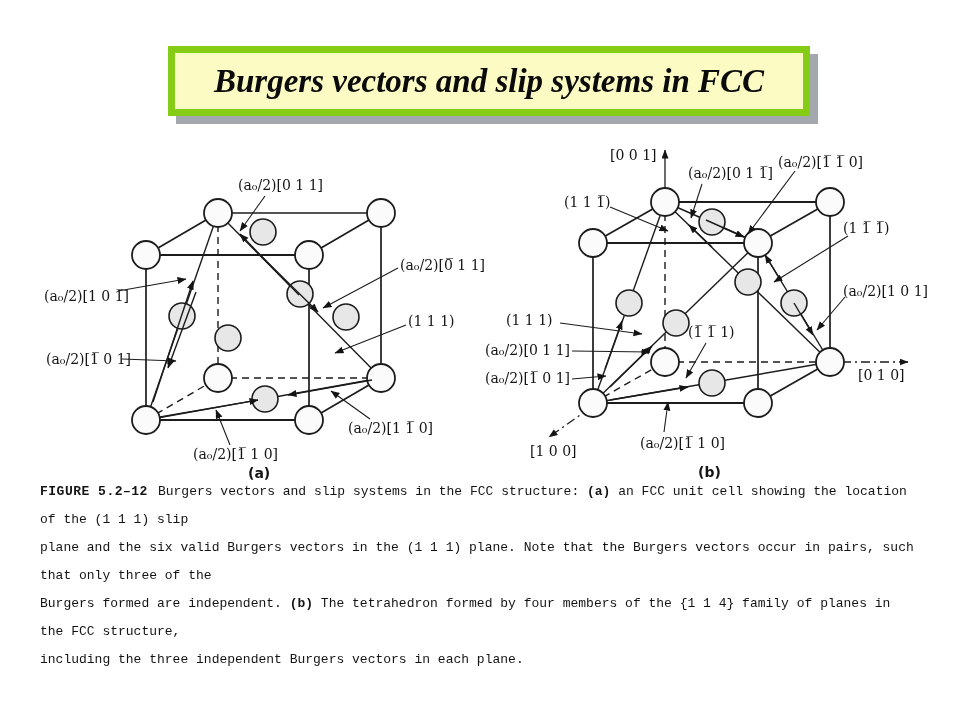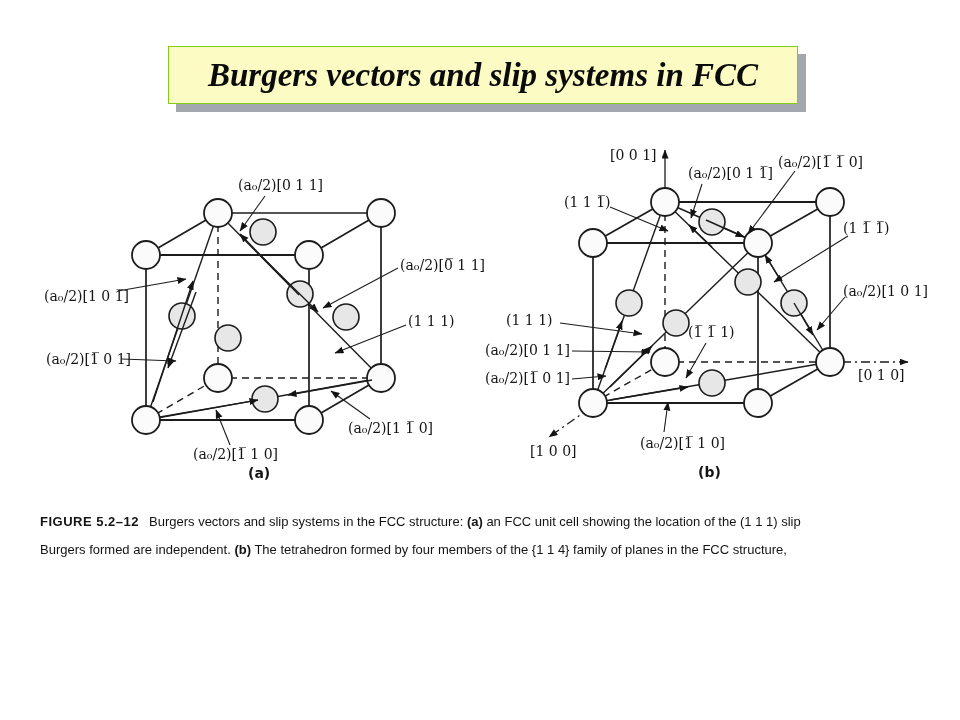--- a/index.html
+++ b/index.html
@@ -2,21 +2,21 @@
 <html><head>
 <meta charset="utf-8">
 <style>
   html,body { margin:0; padding:0; }
   body { width:960px; height:720px; background:#ffffff; overflow:hidden;
          font-family:"Liberation Sans", sans-serif; }
   #slide { position:relative; width:960px; height:720px; background:#ffffff; }
 
   #title-box {
     position:absolute; left:168px; top:46px; width:628px; height:56px;
-    background:#fbfbc3; border:1px solid #84cc16;
+    background:#fbfbc3; border:7px solid #84cc16;
     box-shadow:8px 8px 0 #a2a8ae;
     display:flex; align-items:center; justify-content:center;
   }
   #title-box .title-text {
     font-family:"Liberation Serif", serif;
     font-style:italic; font-weight:bold;
     font-size:33px; color:#0b0b0b; white-space:nowrap;
   }
 
   svg { position:absolute; left:0; top:0; }
@@ -28,23 +28,23 @@
   .vec    { stroke:#1c1c1c; stroke-width:1.4; }
   .lead   { stroke:#1c1c1c; stroke-width:1.1; }
   .axis   { stroke:#1c1c1c; stroke-width:1.3; }
   .axisdd { stroke:#1c1c1c; stroke-width:1.3; stroke-dasharray:9 4 2 4; }
   .atomC  { fill:#fbfbfb; stroke:#1c1c1c; stroke-width:1.8; }
   .atomF  { fill:#e7e7e7; stroke:#1c1c1c; stroke-width:1.6; }
   .lbl    { font-family:"DejaVu Serif", serif; font-size:14px; fill:#141414; }
   .cap    { font-family:"DejaVu Sans", sans-serif; font-size:14px; font-weight:bold; fill:#141414; }
 
   #caption {
-    position:absolute; left:40px; top:508px; width:880px;
+    position:absolute; left:40px; top:478px; width:880px;
     font-size:13px; line-height:28px; color:#141414;
-    font-family:Liberation Sans, sans-serif;
+    font-family:Liberation Mono, monospace;
   }
   #caption .figlabel { font-weight:bold; letter-spacing:0.5px; margin-right:10px; }
   #caption .boldref  { font-weight:bold; }
   #caption .capline  { display:block; }
 </style>
 </head>
 <body>
 
 <div id="slide">
 
@@ -205,18 +205,20 @@
       <text class="lbl" x="688" y="337">(1̅ 1̅ 1)</text>
       <text class="lbl" x="640" y="448">(a₀/2)[1̅ 1 0]</text>
       <text class="cap" x="698" y="477">(b)</text>
     </g>
   </svg>
 
   <div id="caption">
     <span class="capline">
       <span class="figlabel">FIGURE 5.2–12</span><span>Burgers vectors and slip systems in the FCC structure: </span><span class="boldref">(a)</span><span> an FCC unit cell showing the location of the (1 1 1) slip</span>
     </span>
+    <span class="capline">plane and the six valid Burgers vectors in the (1 1 1) plane. Note that the Burgers vectors occur in pairs, such that only three of the</span>
     <span class="capline">
       <span>Burgers formed are independent. </span><span class="boldref">(b)</span><span> The tetrahedron formed by four members of the {1 1 4} family of planes in the FCC structure,</span>
     </span>
+    <span class="capline">including the three independent Burgers vectors in each plane.</span>
   </div>
 
 </div>
 
 </body></html>

